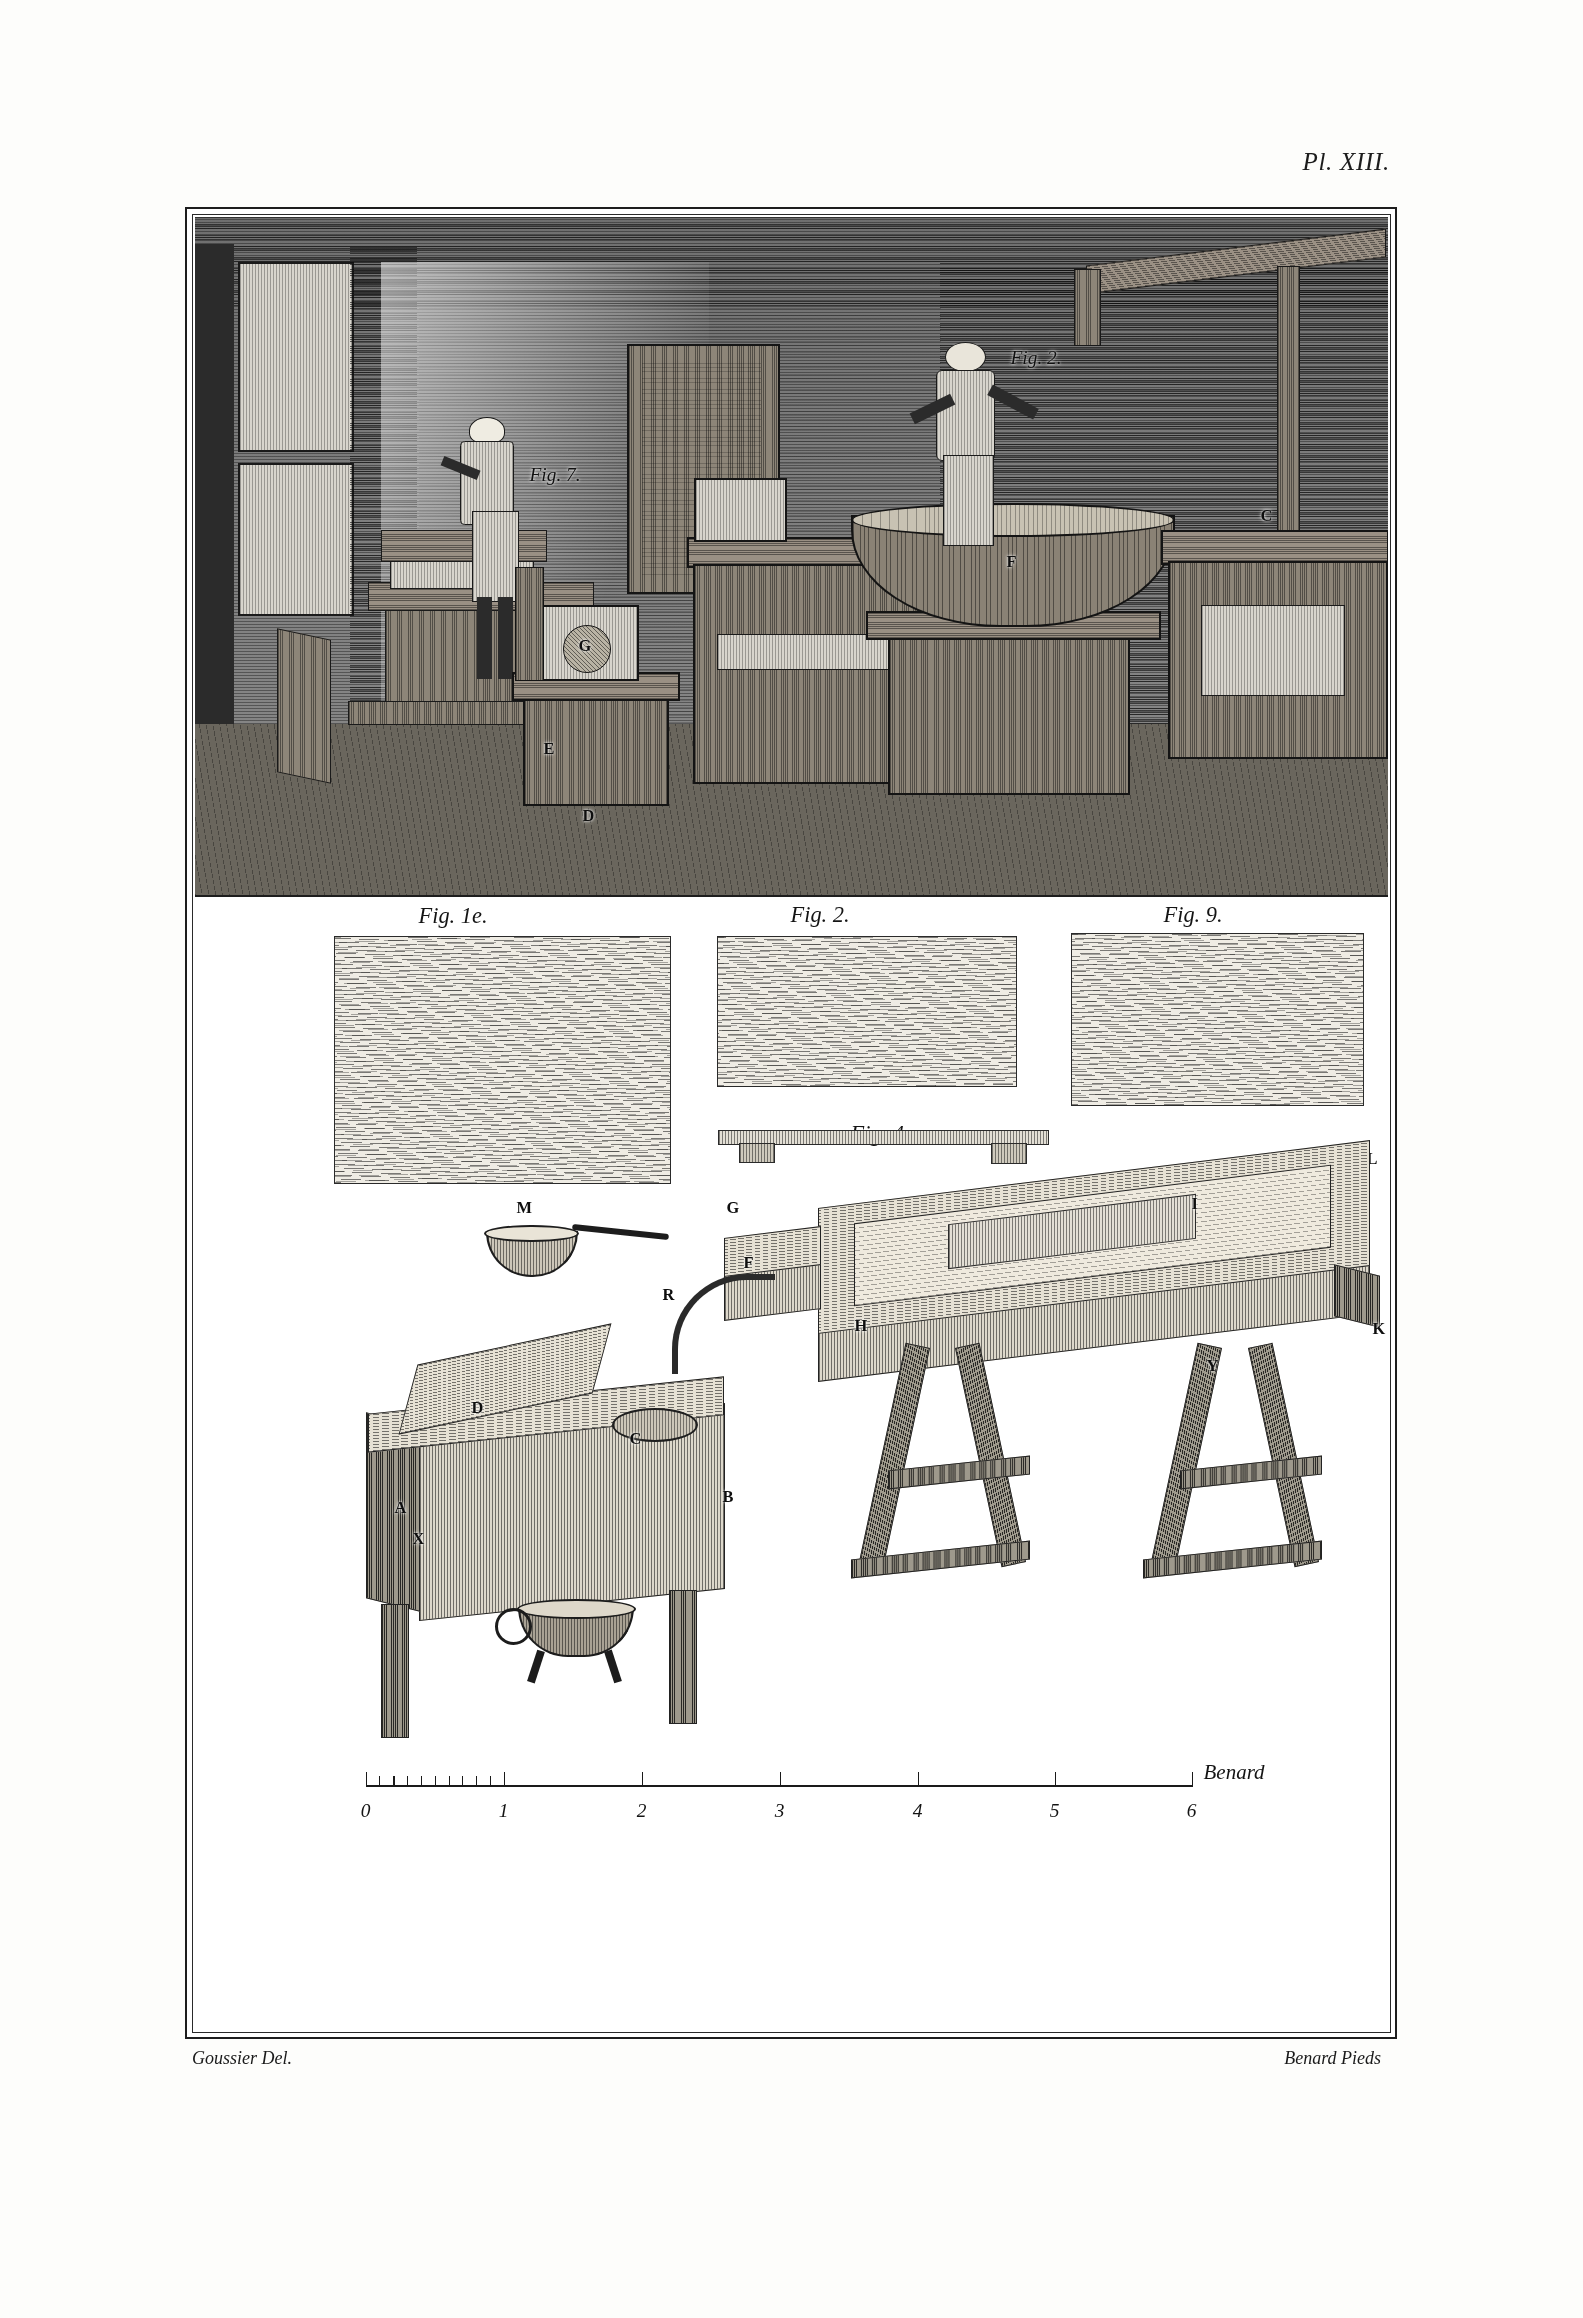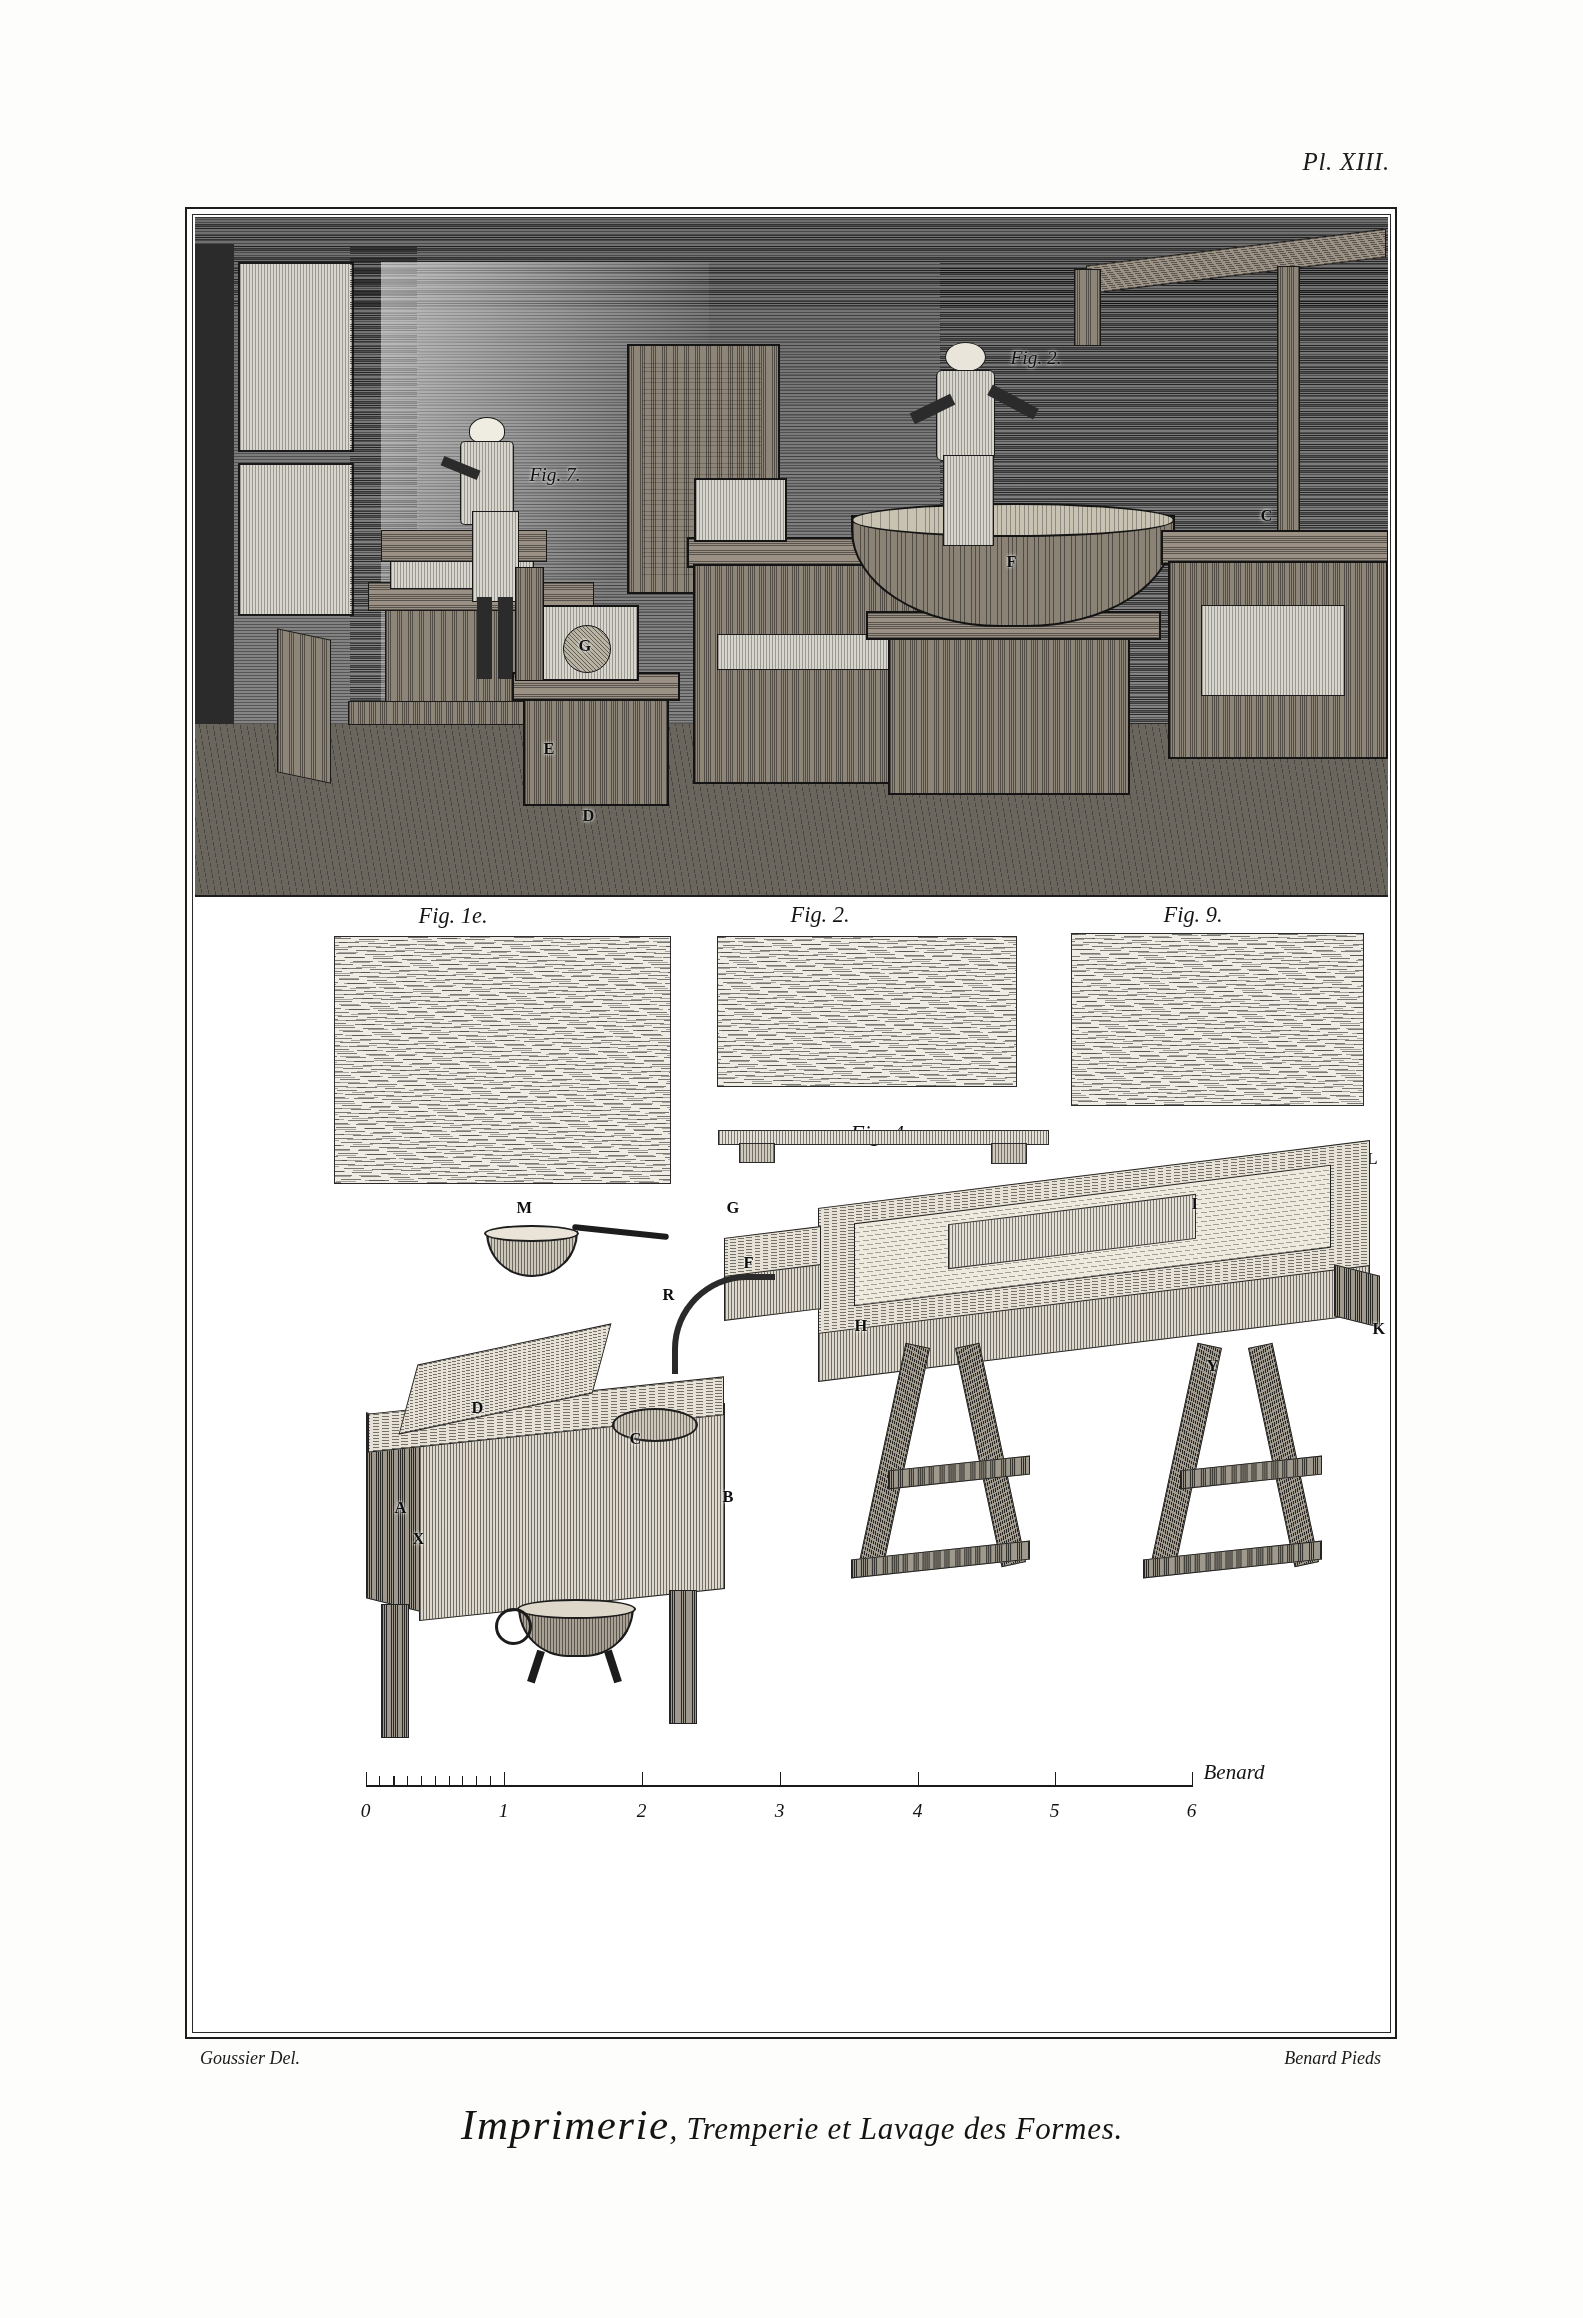--- a/index.html
+++ b/index.html
@@ -206,21 +206,21 @@
     color: #141414;
   }
 
   
   .credit {
     position: absolute;
     font-style: italic;
     font-size: 18px;
     color: #1a1a1a;
   }
-  .credit-left { left: 192px; top: 2048px; margin-left: 8px; }
+  .credit-left { left: 192px; top: 2048px; }
   .credit-right { right: 203px; top: 2048px; }
 
   .plate-title {
     position: absolute;
     left: 0;
     right: 0;
     top: 2100px;
     text-align: center;
     font-style: italic;
     color: #141414;
@@ -430,18 +430,15 @@
 
         <div class="scale-unit" style="left:838px;top:-25px;">Benard</div>
       </div>
 
     </div>
   </div>
 
   <div class="credit credit-left">Goussier Del.</div>
   <div class="credit credit-right">Benard Pieds</div>
 
-  <div class="plate-title">
-    <span class="big">Imprimerie</span><span class="small">, Tremperie et Lavage des Formes.</span>
-  </div>
 
 </div>
 
 
 </body></html>

